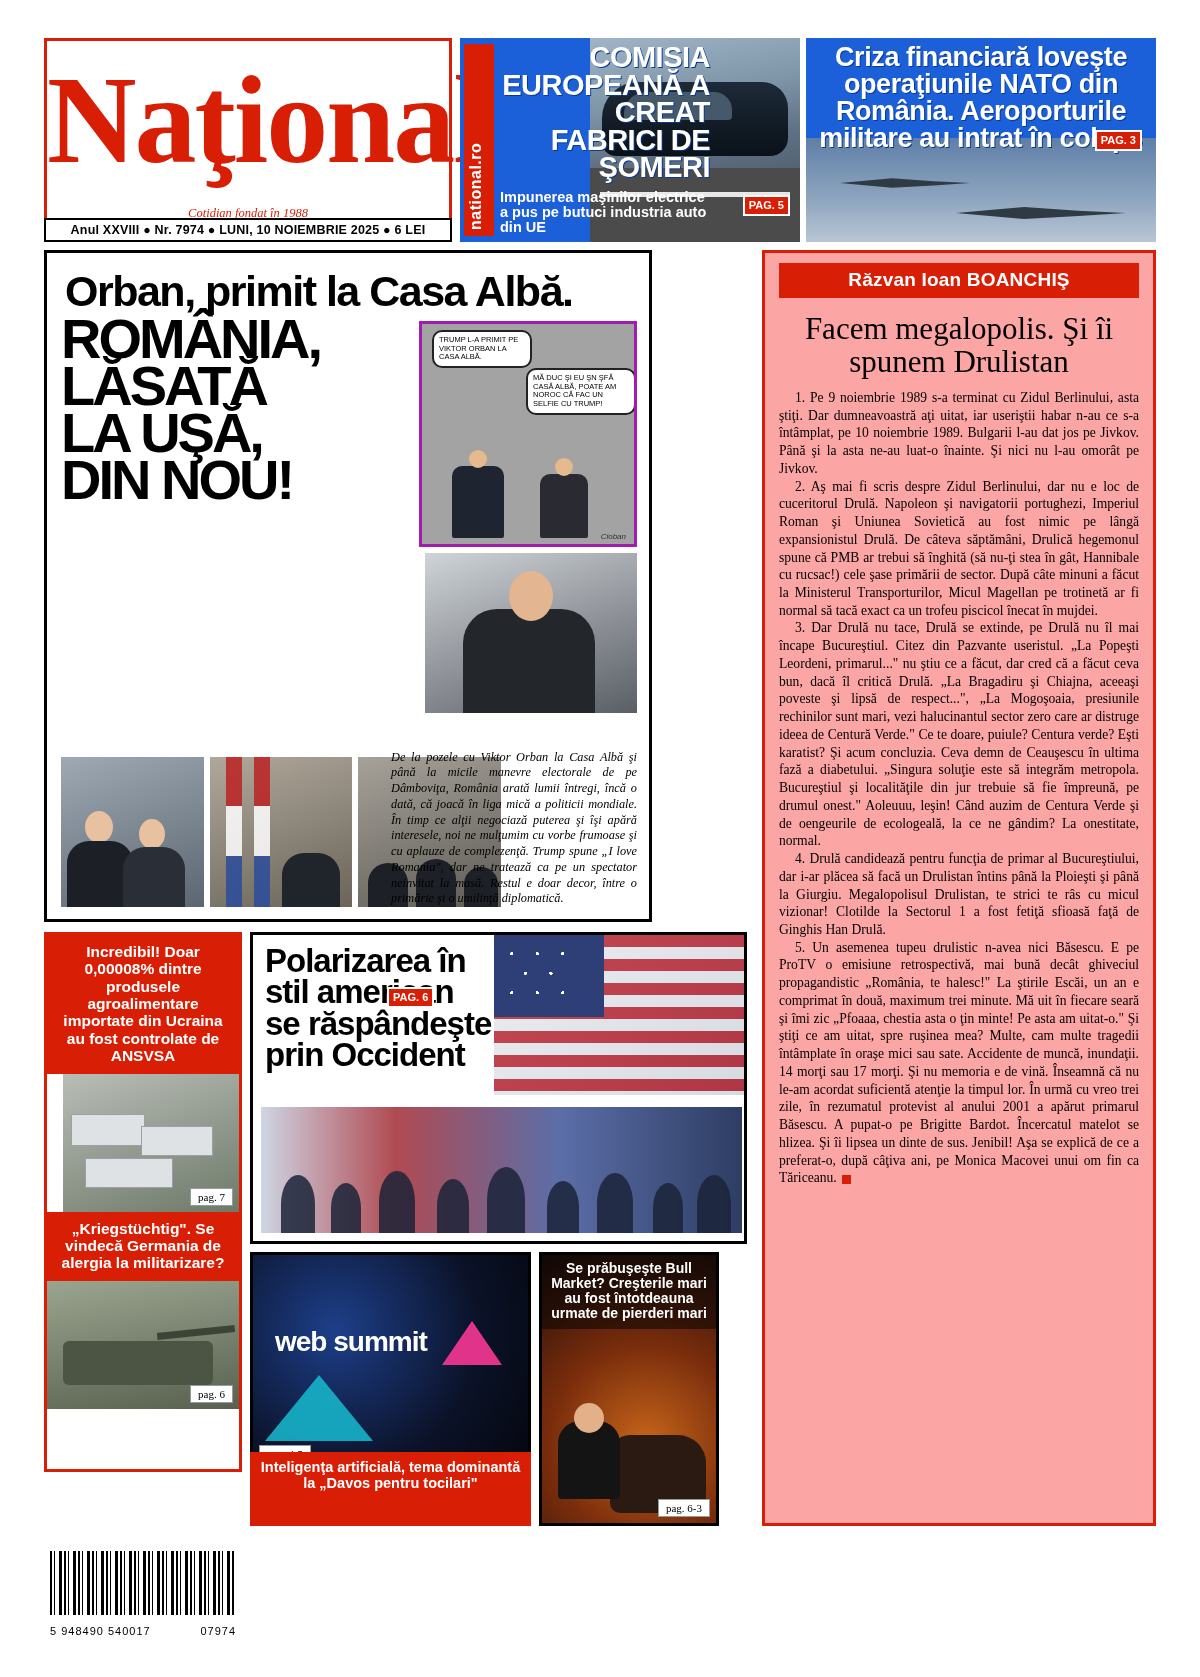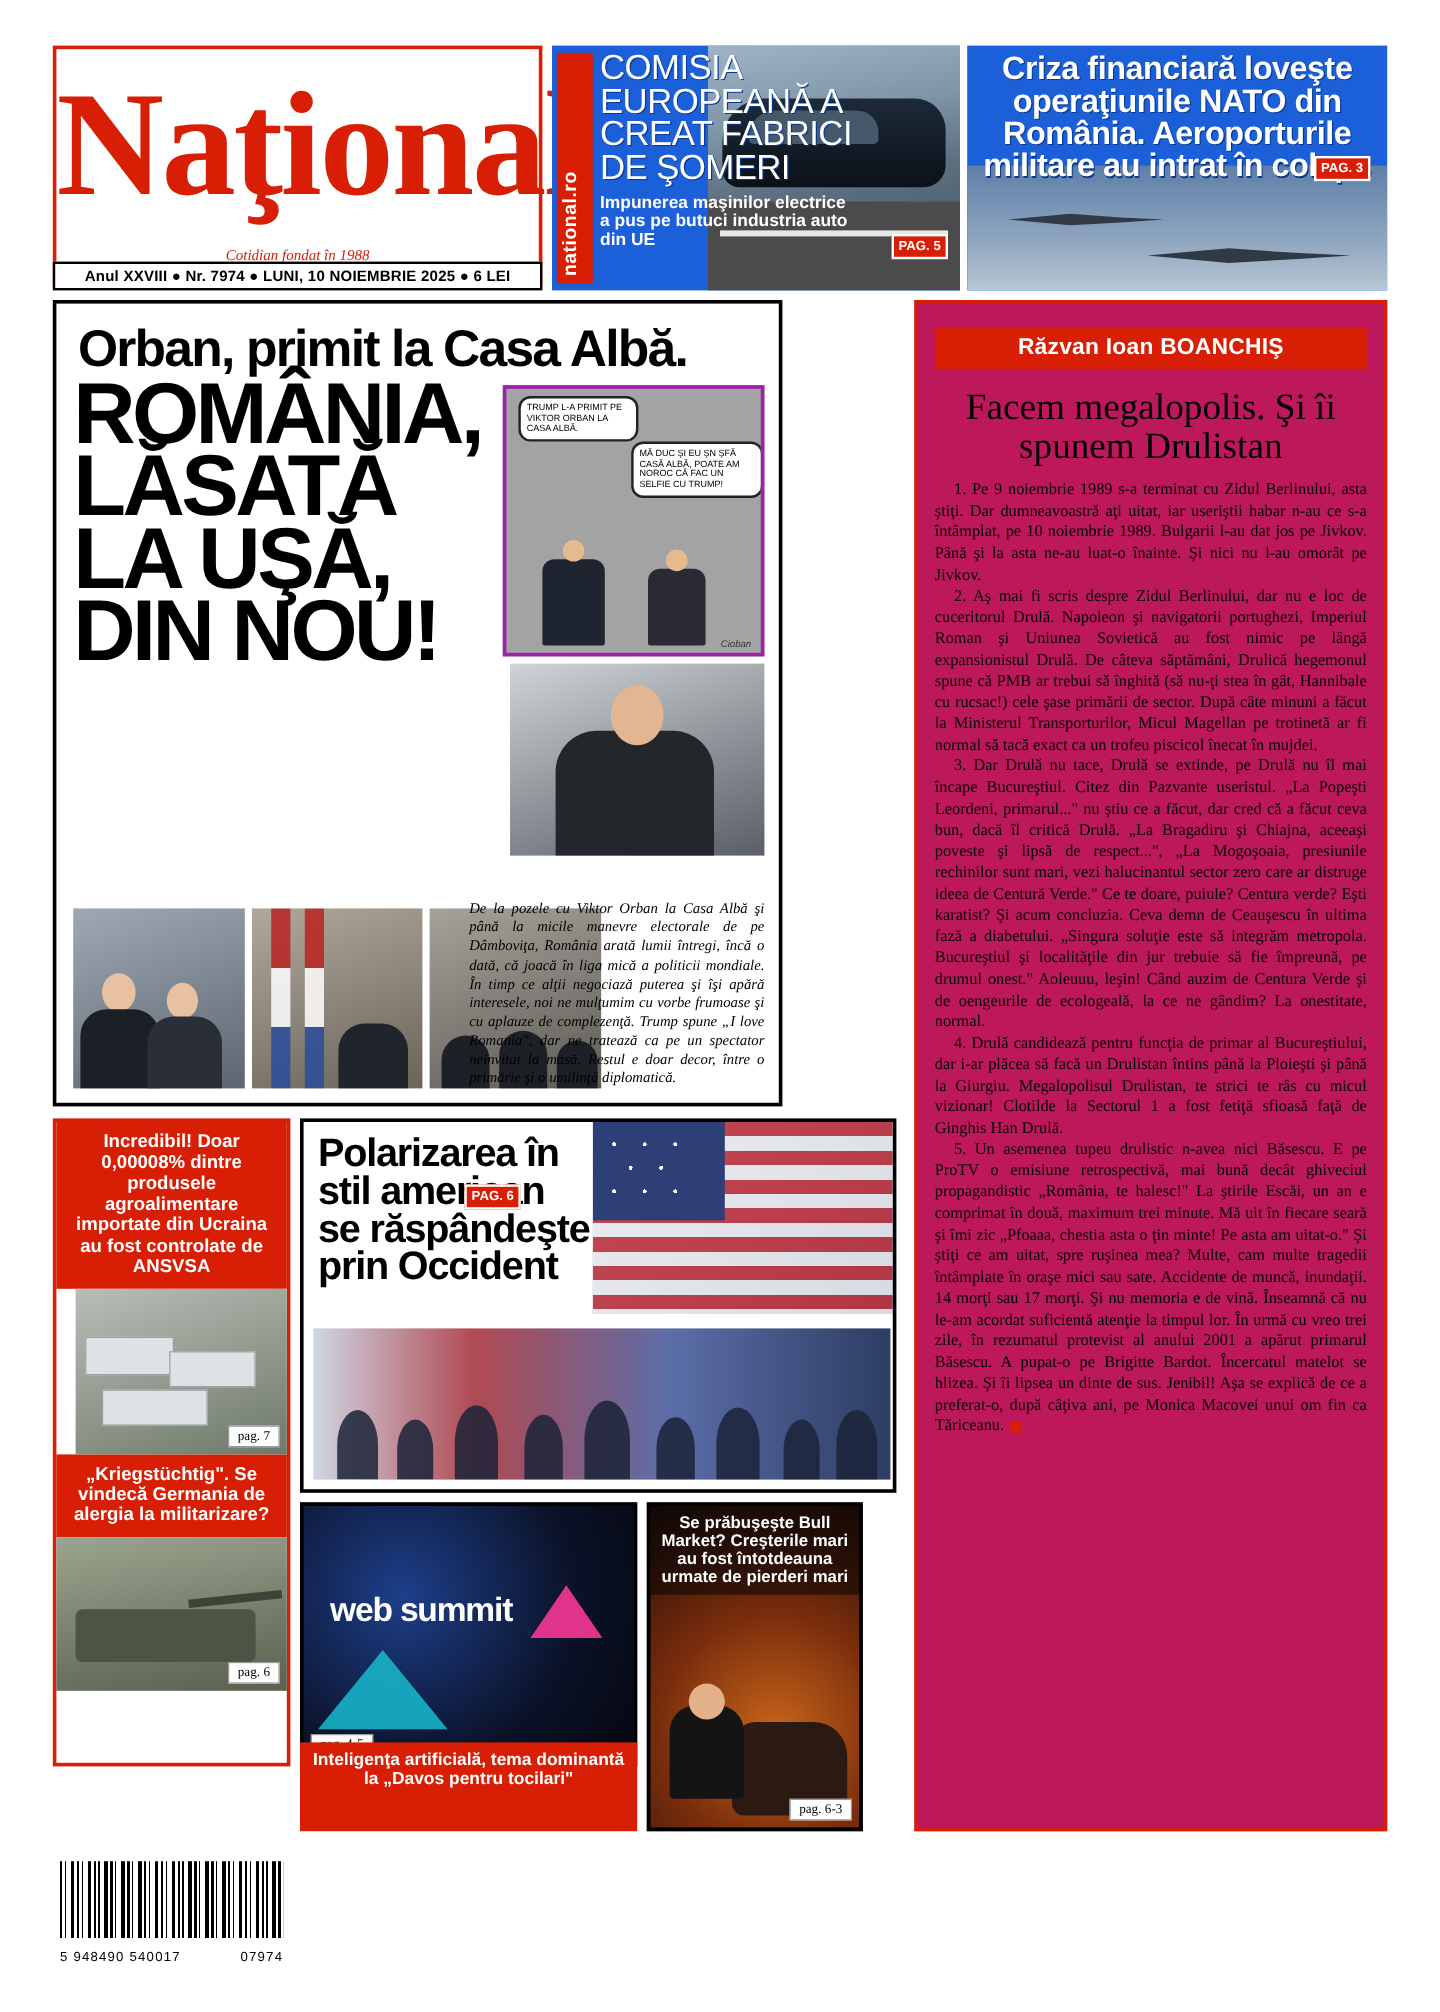--- a/index.html
+++ b/index.html
@@ -17,33 +17,33 @@
   .teaser-left{position:absolute;left:460px;top:38px;width:340px;height:204px;background:#1b5fd9;overflow:hidden;}
   .teaser-left .photo{position:absolute;right:0;top:0;width:210px;height:204px;
      background:linear-gradient(170deg,#9fb4c7 0%,#7d93a6 32%,#5d6f80 55%,#3e4e5c 100%);}
   .teaser-left .car{position:absolute;right:12px;top:44px;width:186px;height:74px;border-radius:36px 26px 18px 14px;background:linear-gradient(180deg,#1d2a38,#0a1119);}
   .teaser-left .car:after{content:"";position:absolute;left:22px;top:10px;width:108px;height:28px;border-radius:22px 18px 4px 4px;background:#45596b;}
   .teaser-left .road{position:absolute;right:0;bottom:0;width:210px;height:74px;background:#4b4b4b;}
   .teaser-left .road:before{content:"";position:absolute;left:10px;top:24px;width:190px;height:5px;background:#e8e8e8;}
   .vert-url{position:absolute;left:4px;top:6px;width:30px;height:192px;background:#d81e05;color:#fff;}
   .vert-url span{display:block;transform:rotate(-90deg);transform-origin:left top;position:absolute;left:3px;top:186px;width:186px;font-size:16px;font-weight:bold;letter-spacing:0.5px;}
   .teaser-left .txt{position:absolute;left:40px;top:6px;width:210px;color:#fff;}
-  .teaser-left .txt .big{font-size:29px;font-weight:normal;line-height:0.95;letter-spacing:-0.5px;text-shadow:1px 1px 0 #0a3a90;}
+  .teaser-left .txt .big{font-size:29px;font-weight:bold;line-height:0.95;letter-spacing:-0.5px;text-shadow:1px 1px 0 #0a3a90;text-align:right;}
   .teaser-left .txt .small{margin-top:8px;font-size:14.5px;font-weight:bold;line-height:1.05;}
   .pagbadge{position:absolute;background:#d81e05;color:#fff;border:2px solid #fff;font-weight:bold;text-align:center;line-height:1.0;padding:3px 4px;font-size:11px;}
 
   .teaser-right{position:absolute;left:806px;top:38px;width:350px;height:204px;background:#1b5fd9;overflow:hidden;}
   .teaser-right .sky{position:absolute;left:0;bottom:0;width:350px;height:104px;background:linear-gradient(180deg,#5f7fa8 0%,#8fa6bf 60%,#b9c6d4 100%);}
   .jet{position:absolute;background:#2f3a45;clip-path:polygon(0% 50%,40% 34%,72% 44%,100% 50%,72% 58%,40% 66%);}
   .teaser-right .tr-txt{position:absolute;left:0;top:6px;width:350px;text-align:center;color:#fff;font-size:27px;font-weight:bold;line-height:1.0;letter-spacing:-0.4px;text-shadow:1px 1px 0 #0a3a90;}
 
   
   .lead{position:absolute;left:44px;top:250px;width:608px;height:672px;border:3px solid #000;box-sizing:border-box;background:#fff;}
   .lead-kicker{position:absolute;left:18px;top:14px;font-size:43px;font-weight:bold;letter-spacing:-1.5px;}
-  .lead-head{position:absolute;left:14px;top:62px;width:460px;font-size:72px;font-weight:bold;line-height:0.84;letter-spacing:-3px;}
+  .lead-head{position:absolute;left:14px;top:62px;width:460px;font-size:56px;font-weight:bold;line-height:0.84;letter-spacing:-3px;}
   .lead-head span{display:block;}
   .cartoon{position:absolute;right:12px;top:68px;width:212px;height:220px;background:#a3a3a3;border:3px solid #a21caf;overflow:hidden;}
   .bubble{position:absolute;background:#fff;border:2px solid #222;border-radius:10px;font-size:7.5px;line-height:1.15;padding:4px 5px;font-family:"Liberation Sans",sans-serif;}
   .fig{position:absolute;bottom:6px;background:#1e2430;border-radius:10px 10px 2px 2px;}
   .fig .head{position:absolute;left:50%;transform:translateX(-50%);top:-16px;width:18px;height:18px;border-radius:50%;background:#e6b98f;}
   .photo-orban{position:absolute;right:12px;top:300px;width:212px;height:160px;background:linear-gradient(160deg,#cfd4d8,#8e9298 55%,#5a5f66);}
   .photo-orban .suit{position:absolute;left:38px;bottom:0;width:132px;height:104px;background:#23262b;border-radius:34px 34px 0 0;}
   .photo-orban .face{position:absolute;left:84px;bottom:92px;width:44px;height:50px;border-radius:50%;background:#e3b591;}
   .lead-caption{position:absolute;right:12px;bottom:12px;width:246px;font-family:"Liberation Serif",serif;font-style:italic;font-size:12.3px;line-height:1.28;text-align:justify;}
   .lead-photos{position:absolute;left:14px;bottom:12px;width:440px;height:150px;display:flex;gap:6px;}
@@ -99,21 +99,21 @@
   .trader{position:absolute;left:16px;bottom:24px;width:62px;height:78px;background:#141414;border-radius:22px 22px 4px 4px;}
   .trader:after{content:"";position:absolute;left:16px;top:-18px;width:30px;height:30px;border-radius:50%;background:#e2b089;}
 
   
   .barcode{position:absolute;left:50px;bottom:42px;width:186px;height:84px;background:#fff;}
   .barcode .bars{position:absolute;left:0;top:0;width:100%;height:64px;
     background:repeating-linear-gradient(90deg,#000 0 2px,#fff 2px 4px,#000 4px 5px,#fff 5px 9px,#000 9px 12px,#fff 12px 14px);}
   .barcode .num{position:absolute;left:0;bottom:-2px;width:100%;font-size:11px;letter-spacing:1px;display:flex;justify-content:space-between;}
 
   
-  .opcol{position:absolute;left:762px;top:250px;width:394px;height:1276px;border:3px solid #d81e05;box-sizing:border-box;background:#be185d;padding:20px 14px 12px;}
+  .opcol{position:absolute;left:762px;top:250px;width:394px;height:1276px;border:3px solid #d81e05;box-sizing:border-box;background:#fca5a5;padding:10px 14px 12px;}
   .op-author{background:#d81e05;color:#fff;text-align:center;font-weight:bold;font-size:19px;padding:6px 0 7px;letter-spacing:0.2px;}
   .op-title{margin:14px 0 10px;text-align:center;font-family:"Liberation Serif",serif;font-size:31px;line-height:1.08;}
   .op-body{font-family:"Liberation Serif",serif;font-size:13.6px;line-height:1.305;text-align:justify;column-count:1;hyphens:auto;}
   .op-body p{margin:0;text-indent:16px;}
   .op-end{display:inline-block;width:9px;height:9px;background:#d81e05;margin-left:5px;vertical-align:middle;}
 </style>
 </head>
 <body>
 
 <div class="page">

